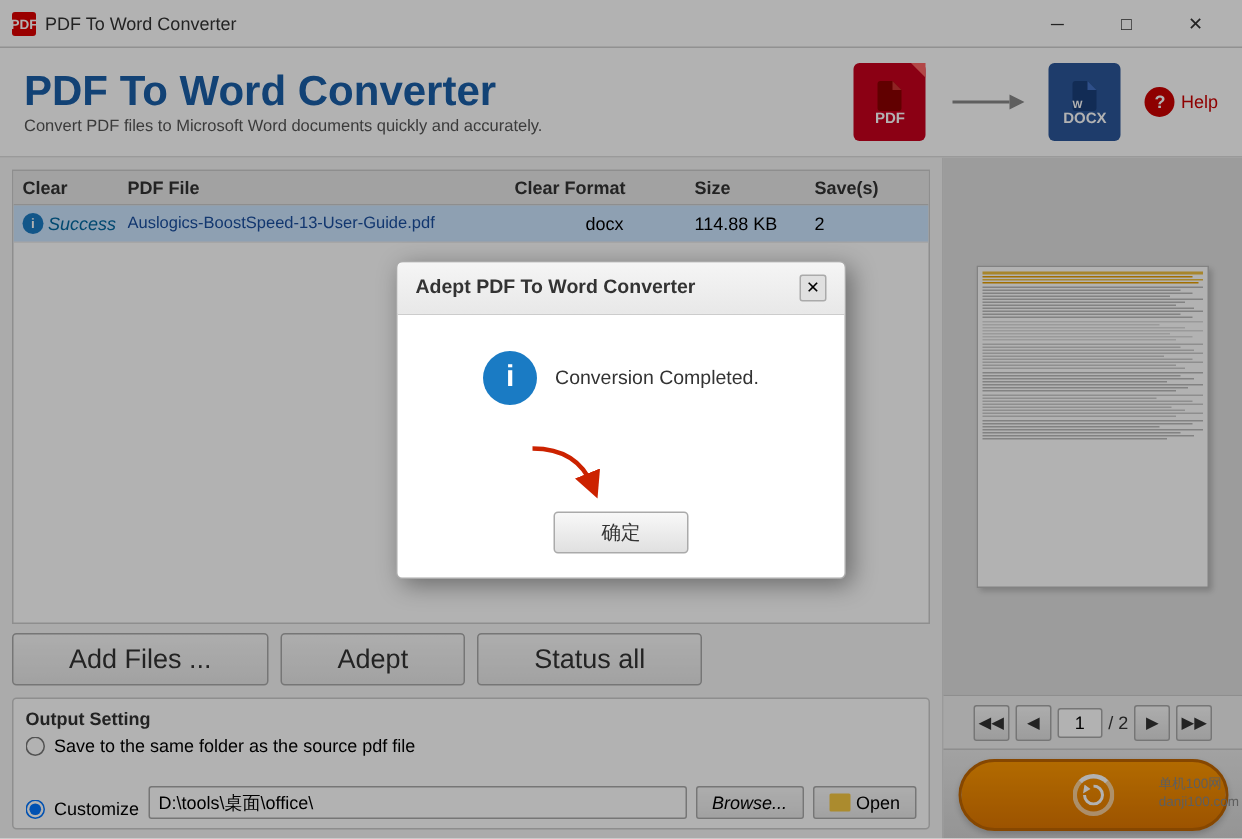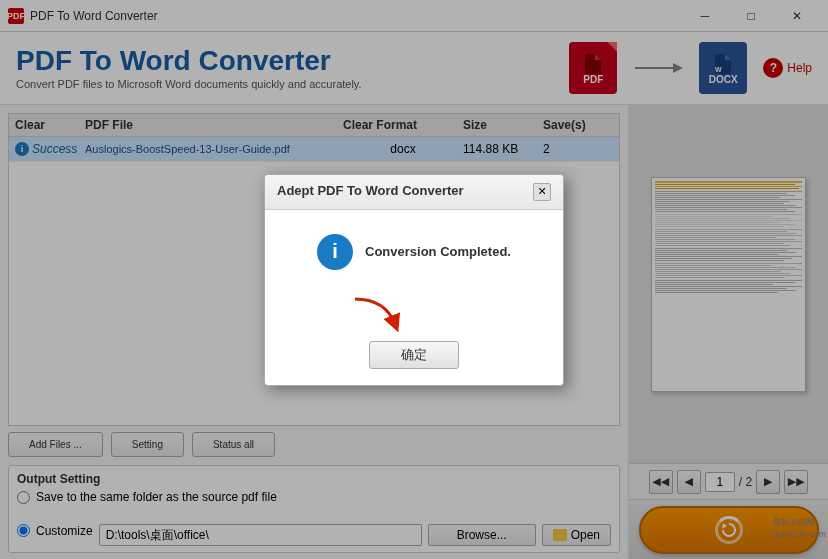--- a/index.html
+++ b/index.html
@@ -221,26 +221,26 @@
     .bottom-controls {
       padding: 6px 8px;
       background: #f5f5f5;
     }
     .action-buttons {
       display: flex;
       gap: 8px;
       margin-bottom: 8px;
     }
     .action-btn {
-      padding: 6px 20px;
+      padding: 6px 37px;
       border: 1px solid #aaa;
       background: linear-gradient(to bottom, #f8f8f8, #e8e8e8);
       cursor: pointer;
       border-radius: 3px;
-      font-size: 10px;
+      font-size: 18px;
       color: #333;
     }
 
     .output-setting {
       border: 1px solid #ccc;
       border-radius: 3px;
       padding: 6px 8px;
       background: white;
     }
     .output-title {
@@ -251,39 +251,40 @@
     }
     .radio-row {
       display: flex;
       align-items: center;
       gap: 6px;
       margin-bottom: 3px;
       font-size: 12px;
     }
     .custom-row {
       display: flex;
-      align-items: flex-start;
+      align-items: flex-end;
       gap: 6px;
       font-size: 12px;
       margin-top: 20px;
     }
     .path-input {
       flex: 1;
       border: 1px solid #aaa;
       padding: 3px 6px;
       font-size: 12px;
       border-radius: 2px;
     }
     .browse-btn {
-      padding: 3px 28px;
+      padding: 3px 10px;
       border: 1px solid #aaa;
       background: linear-gradient(to bottom, #f8f8f8, #e8e8e8);
       cursor: pointer;
       border-radius: 2px;
       font-size: 12px;
+      font-style: italic;
     }
     .open-btn {
       display: flex;
       align-items: center;
       gap: 4px;
       padding: 3px 10px;
       border: 1px solid #aaa;
       background: linear-gradient(to bottom, #f8f8f8, #e8e8e8);
       cursor: pointer;
       border-radius: 2px;
@@ -468,21 +469,20 @@
       color: white;
       font-size: 20px;
       font-weight: bold;
       display: flex;
       align-items: center;
       justify-content: center;
     }
     .modal-message-text {
       font-size: 13px;
       color: #333;
-      font-weight: bold;
     }
     .modal-ok-btn {
       width: 90px;
       height: 28px;
       background: linear-gradient(to bottom, #f8f8f8, #e0e0e0);
       border: 1px solid #aaa;
       border-radius: 3px;
       cursor: pointer;
       font-size: 13px;
       color: #333;
@@ -565,21 +565,21 @@
           <span style="font-size:11px;overflow:hidden;text-overflow:ellipsis;white-space:nowrap;color:#1a4fa0;">Auslogics-BoostSpeed-13-User-Guide.pdf</span>
           <span style="text-align:center;">docx</span>
           <span>114.88 KB</span>
           <span>2</span>
         </div>
       </div>
 
       <div class="bottom-controls">
         <div class="action-buttons">
           <button class="action-btn">Add Files ...</button>
-          <button class="action-btn">Setting</button>
+          <button class="action-btn">Adept</button>
           <button class="action-btn">Status all</button>
         </div>
 
         <div class="output-setting">
           <div class="output-title">
             <span>Output Setting</span>
           </div>
           <div class="radio-row">
             <input type="radio" name="outputdir" style="">
             <label>Save to the same folder as the source pdf file</label>

